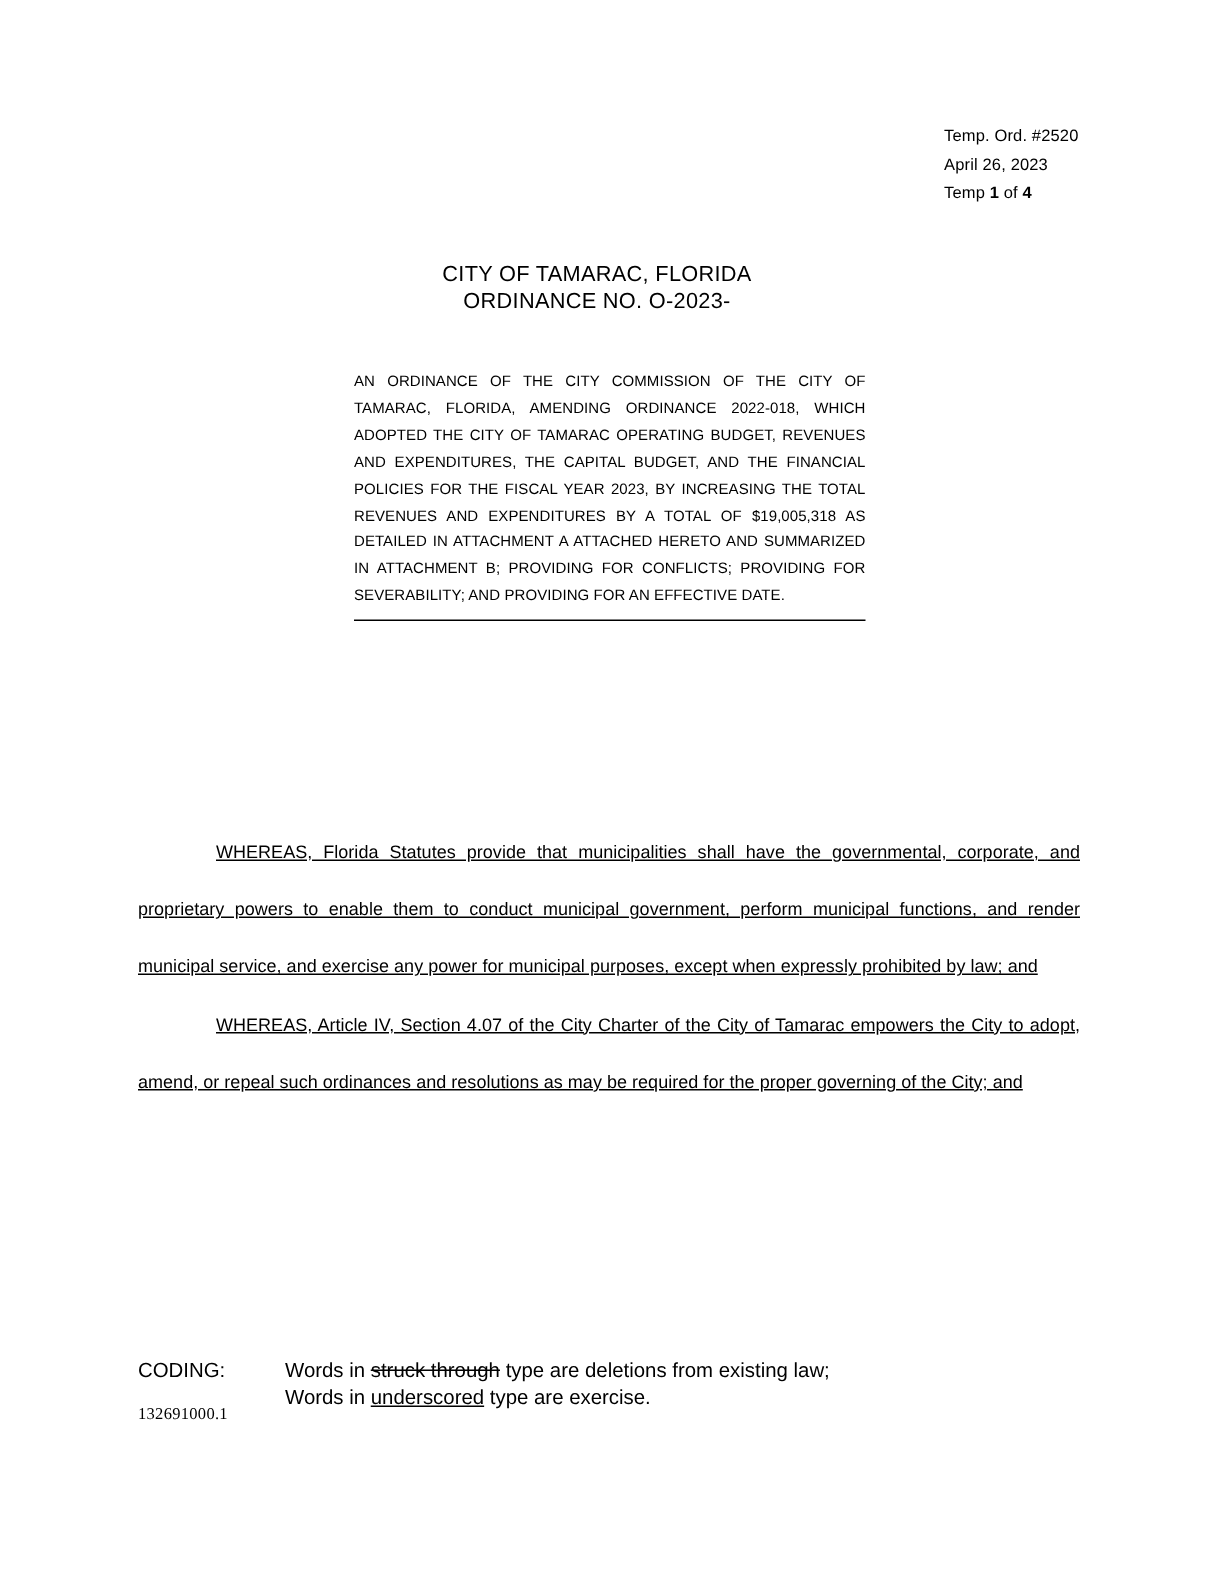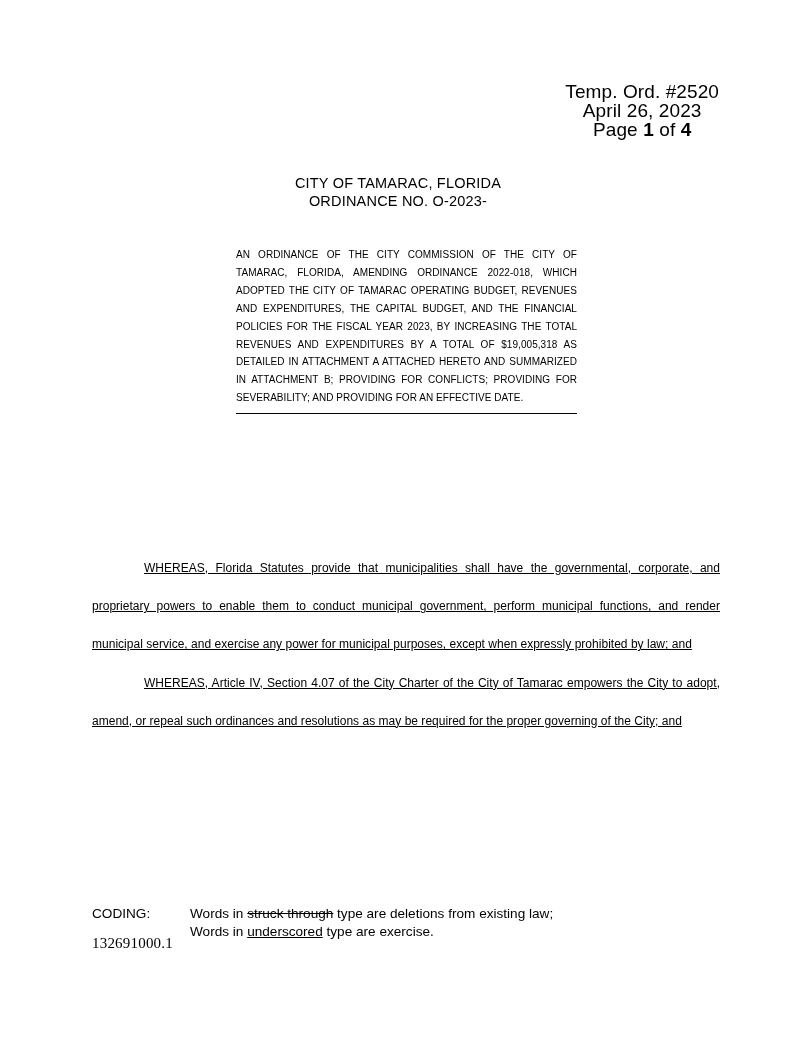--- a/index.html
+++ b/index.html
@@ -19,22 +19,22 @@
     background: #ffffff;
     overflow: hidden;
     box-sizing: border-box;
   }
 
   
   .doc-header {
     position: absolute;
     top: 82px;
     right: 92px;
-    text-align: center;
-    font-size: 19px;
+    text-align: left;
+    font-size: 11px;
     line-height: 19px;
     letter-spacing: 0.1px;
   }
   .doc-header .hdr-line {
     white-space: nowrap;
   }
   .doc-header .pagenum { font-weight: bold; }
 
   
   .title-area {
@@ -109,34 +109,34 @@
   }
   .coding-lines div { white-space: nowrap; }
   .struck { text-decoration: line-through; }
   .underscored { text-decoration: underline; }
 
   .docnumber {
     position: absolute;
     left: 92px;
     top: 936px;
     font-family: "Liberation Serif", serif;
-    font-size: 15px;
+    font-size: 11px;
     line-height: 14px;
     letter-spacing: 0.2px;
   }
 </style>
 </head>
 <body>
 
 <div class="page">
 
   <div class="doc-header">
     <div class="hdr-line">Temp. Ord. #2520</div>
     <div class="hdr-line">April 26, 2023</div>
-    <div class="hdr-line"><span>Page</span> <span class="pagenum">1</span> <span>of</span> <span class="pagenum">4</span></div>
+    <div class="hdr-line"><span>Temp</span> <span class="pagenum">1</span> <span>of</span> <span class="pagenum">4</span></div>
   </div>
 
   <div class="title-area">
     <div class="title-line">CITY OF TAMARAC, FLORIDA</div>
     <div class="title-line second">ORDINANCE NO. O-2023-</div>
   </div>
 
   <div class="caption-block">AN ORDINANCE OF THE CITY COMMISSION OF THE CITY OF TAMARAC, FLORIDA, AMENDING ORDINANCE 2022-018, WHICH ADOPTED THE CITY OF TAMARAC OPERATING BUDGET, REVENUES AND EXPENDITURES, THE CAPITAL BUDGET, AND THE FINANCIAL POLICIES FOR THE FISCAL YEAR 2023, BY INCREASING THE TOTAL REVENUES AND EXPENDITURES BY A TOTAL OF $19,005,318 AS DETAILED IN ATTACHMENT A ATTACHED HERETO AND SUMMARIZED IN ATTACHMENT B; PROVIDING FOR CONFLICTS; PROVIDING FOR SEVERABILITY; AND PROVIDING FOR AN EFFECTIVE DATE.</div>
 
   <div class="body-area">

